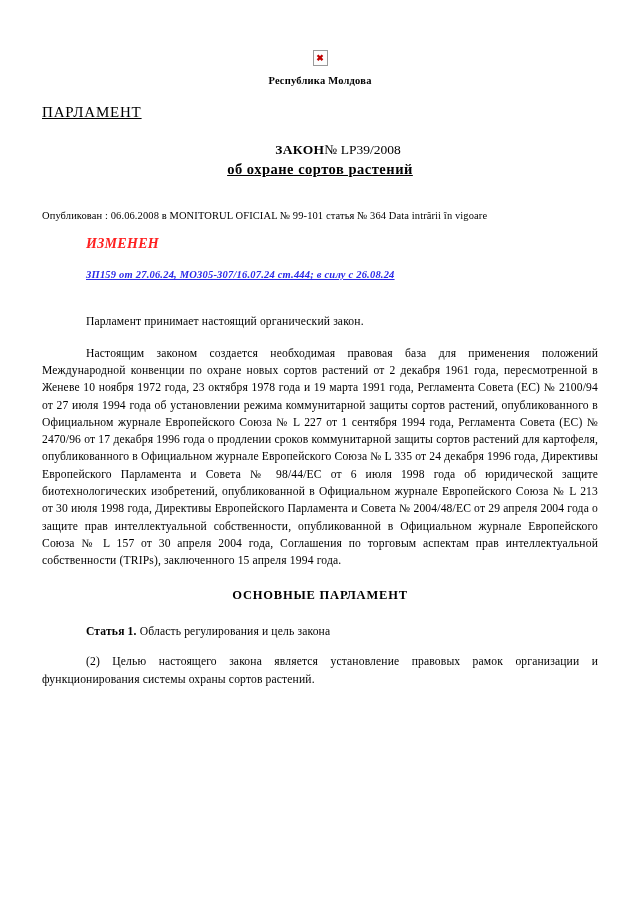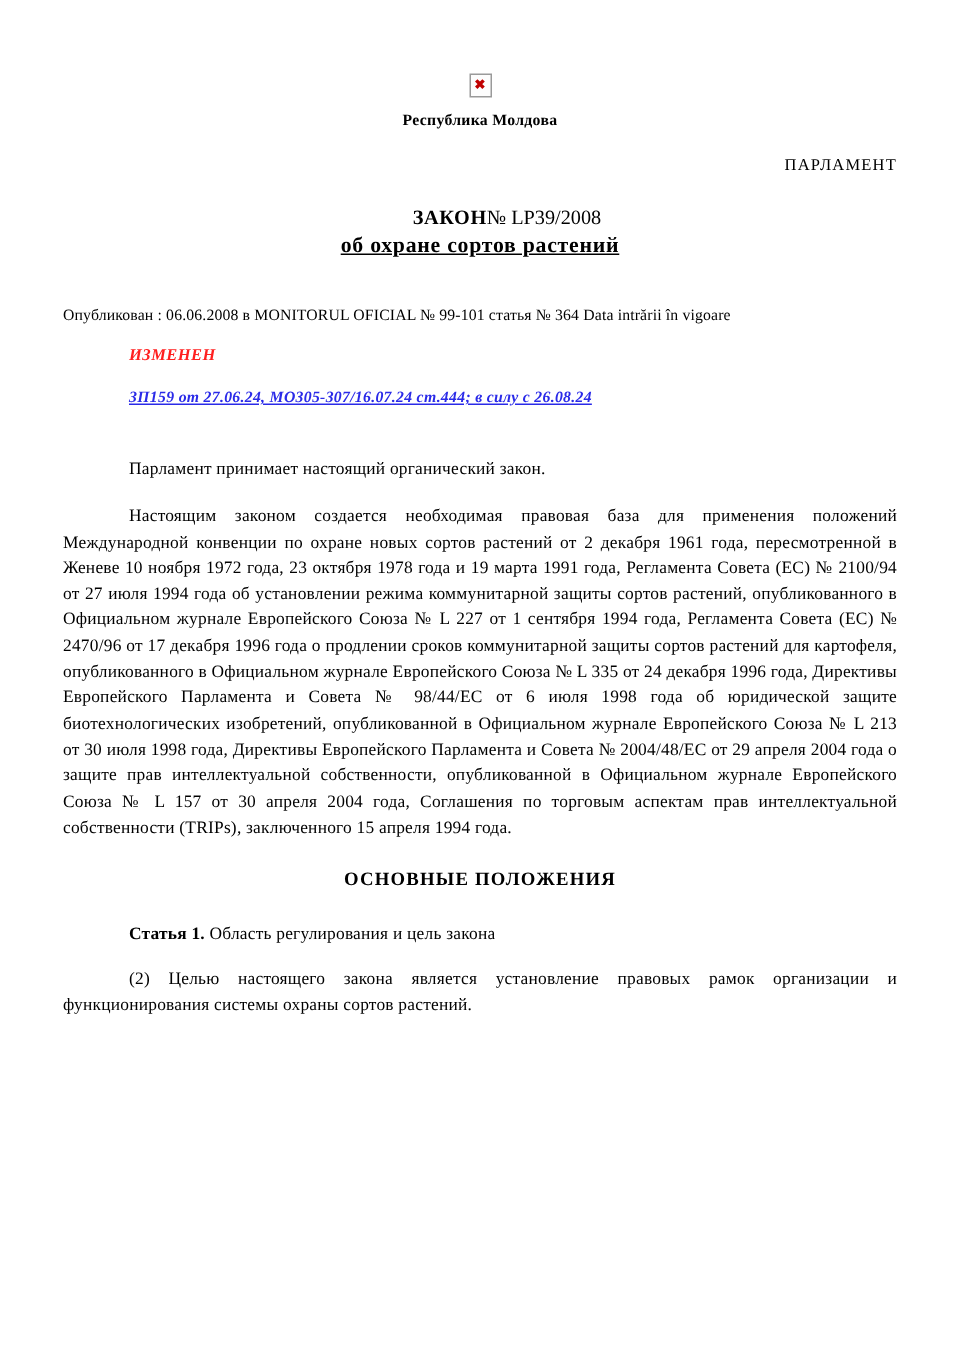--- a/index.html
+++ b/index.html
@@ -52,24 +52,25 @@
 
   
   .country {
     text-align: center;
     font-weight: bold;
     font-size: 10.5px;
     letter-spacing: 0.2px;
     margin: 0 0 18px 0;
   }
   .parliament {
-    text-align: right;
-    font-size: 11px;
+    text-align: left;
+    font-size: 15px;
     letter-spacing: 0.8px;
     margin: 0 0 21px 0;
+    text-decoration: underline;
   }
   .law-no {
     text-align: center;
     font-size: 13.5px;
     margin: 0 0 3px 0;
   }
   .law-no b {
     font-weight: bold;
     letter-spacing: 0.4px;
     margin-left: 36px;
@@ -94,21 +95,21 @@
     text-align: left;
     margin: 0 0 15px 0;
     letter-spacing: 0.1px;
   }
 
   
   .amended {
     color: #ff2020;
     font-style: italic;
     font-weight: bold;
-    font-size: 11px;
+    font-size: 14px;
     margin: 0 0 17px 44px;
     letter-spacing: 0.3px;
   }
   .amend-link {
     display: block;
     color: #2a2ae8;
     font-style: italic;
     font-weight: bold;
     font-size: 10.5px;
     text-decoration: underline;
@@ -186,21 +187,21 @@
 
   <div class="amended">ИЗМЕНЕН</div>
 
   <a class="amend-link">ЗП159 от 27.06.24, МО305-307/16.07.24 ст.444; в силу с 26.08.24</a>
 
   <p class="body tight">Парламент принимает настоящий органический закон.</p>
 
   <p class="body last-block">Настоящим законом создается необходимая правовая база для применения положений Международной конвенции по охране новых сортов растений от 2 декабря 1961 года, пересмотренной в Женеве 10 ноября 1972 года, 23 октября 1978 года и 19 марта 1991 года, Регламента Совета (ЕС) № 2100/94 от 27 июля 1994 года об установлении режима коммунитарной защиты сортов растений, опубликованного в Официальном журнале Европейского Союза № L 227 от 1 сентября 1994 года, Регламента Совета (ЕС) № 2470/96 от 17 декабря 1996 года о продлении сроков коммунитарной защиты сортов растений для картофеля, опубликованного в Официальном журнале Европейского Союза № L 335 от 24 декабря 1996 года, Директивы Европейского Парламента и Совета № 98/44/ЕС от 6 июля 1998 года об юридической защите биотехнологических изобретений, опубликованной в Официальном журнале Европейского Союза № L 213 от 30 июля 1998 года, Директивы Европейского Парламента и Совета № 2004/48/ЕС от 29 апреля 2004 года о защите прав интеллектуальной собственности, опубликованной в Официальном журнале Европейского Союза № L 157 от 30 апреля 2004 года, Соглашения по торговым аспектам прав интеллектуальной собственности (TRIPs), заключенного 15 апреля 1994 года.</p>
 
 
-  <div class="chapter-name">ОСНОВНЫЕ ПОЛОЖЕНИЯ</div>
+  <div class="chapter-name">ОСНОВНЫЕ ПАРЛАМЕНТ</div>
 
   <div class="article-head">
     <b>Статья 1.</b><span> Область регулирования и цель закона</span>
   </div>
 
 
   <p class="body">(2) Целью настоящего закона является установление правовых рамок организации и функционирования системы охраны сортов растений.</p>
 
 </div>
 

